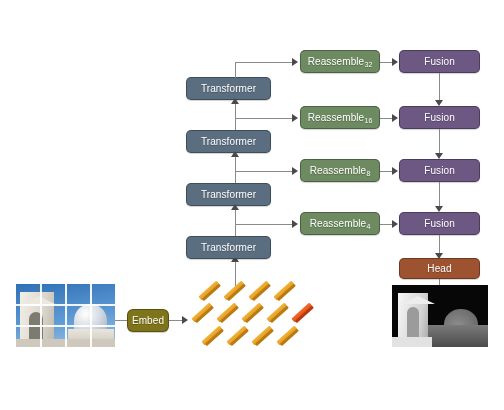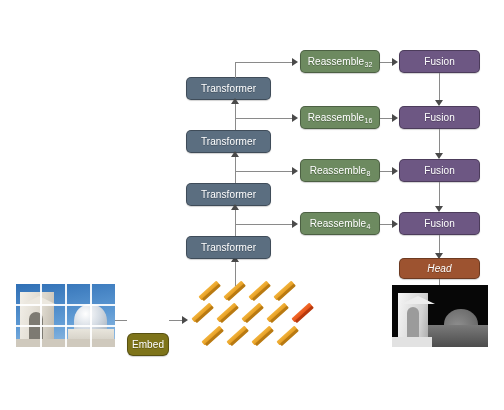--- a/index.html
+++ b/index.html
@@ -36,21 +36,21 @@
     font-size: 7px;
     vertical-align: baseline;
     position: relative;
     top: 2px;
     left: .3px;
   }
 
   .n-transformer { background: #5b6e80; }
   .n-reassemble  { background: #6d8a60; }
   .n-fusion      { background: #6d5783; }
-  .n-head        { background: #9d5330; font-style: italic; }
+  .n-head        { background: #9d5330; }
   .n-embed       { background: #7e741a; border-radius: 6px; }
 
   
   .line {
     position: absolute;
     background: #8a8a8a;
   }
   .line.v { width: 1px; }
   .line.h { height: 1px; }
 
@@ -252,21 +252,21 @@
 
     <div class="gridline" style="left:24px;top:0;width:1.5px;height:63px;"></div>
     <div class="gridline" style="left:49px;top:0;width:1.5px;height:63px;"></div>
     <div class="gridline" style="left:74px;top:0;width:1.5px;height:63px;"></div>
     <div class="gridline" style="left:0;top:20px;width:99px;height:1.5px;"></div>
     <div class="gridline" style="left:0;top:41px;width:99px;height:1.5px;"></div>
   </div>
 
   <div class="line h" style="left:115px;top:320px;width:12px;"></div>
 
-  <div class="node n-embed" style="left:127px;top:309px;width:42px;height:23px;margin-top:24px;">
+  <div class="node n-embed" style="left:127px;top:309px;width:42px;height:23px;">
     <span>Embed</span>
   </div>
 
   <div class="line h" style="left:169px;top:320px;width:13px;"></div>
   <div class="arrow right" style="left:182px;top:316px;"></div>
 
   <div class="token tok-gold" style="left:197px;top:288px;">
     <div class="top"></div>
       <div class="side"></div>
     </div>

